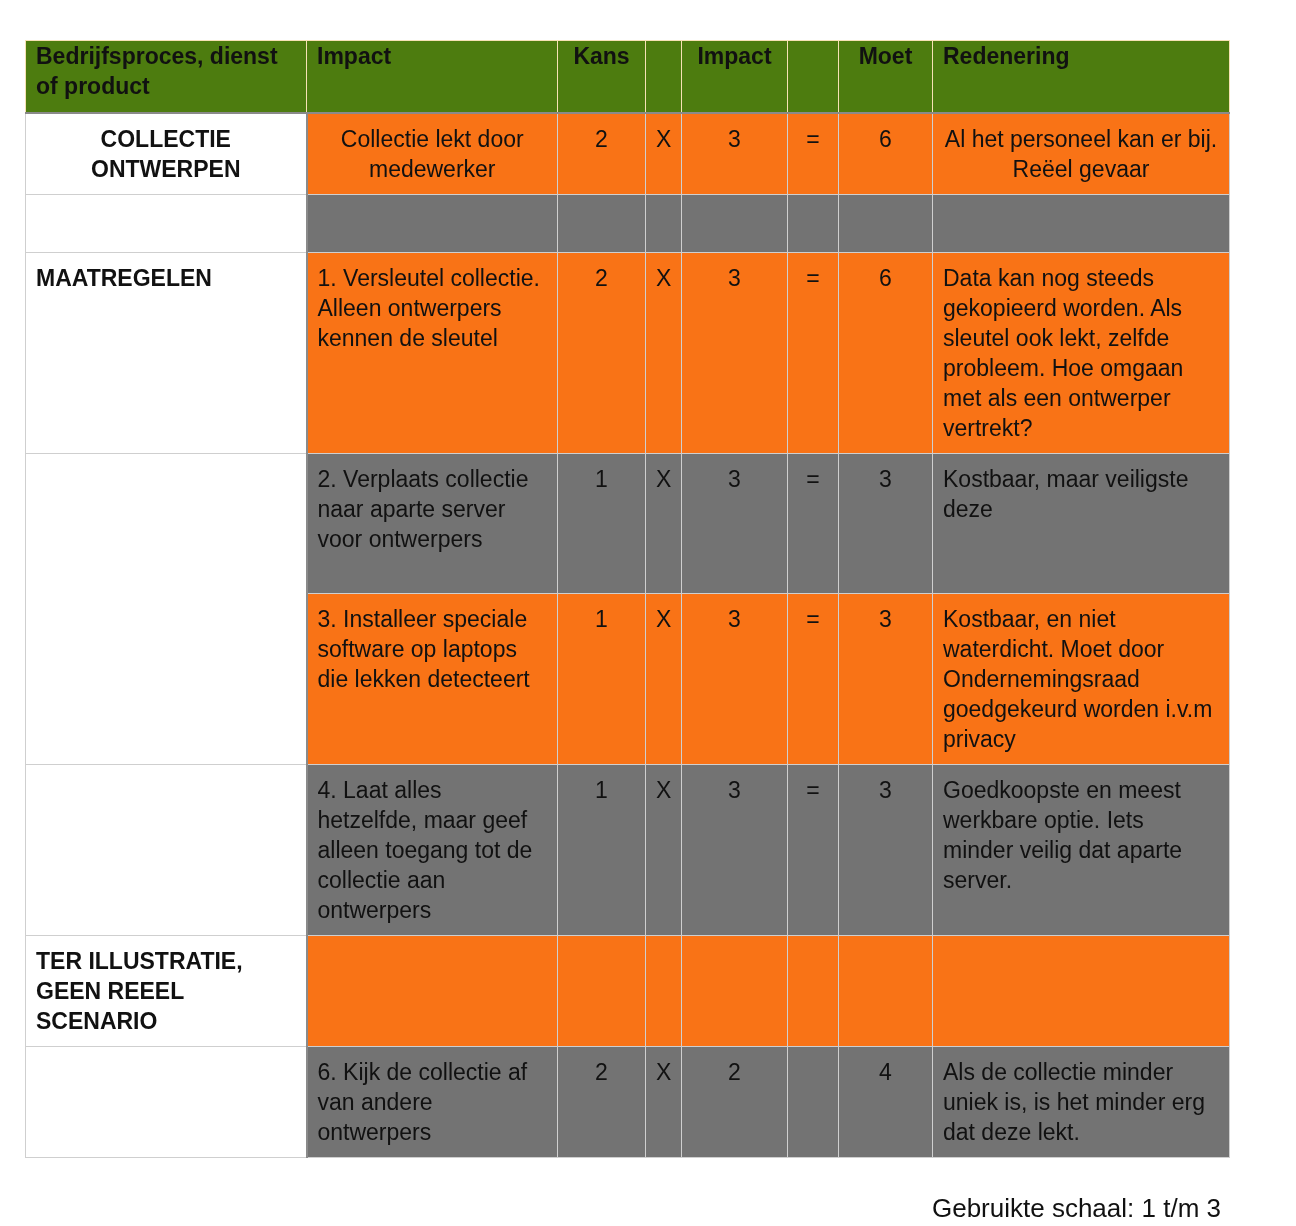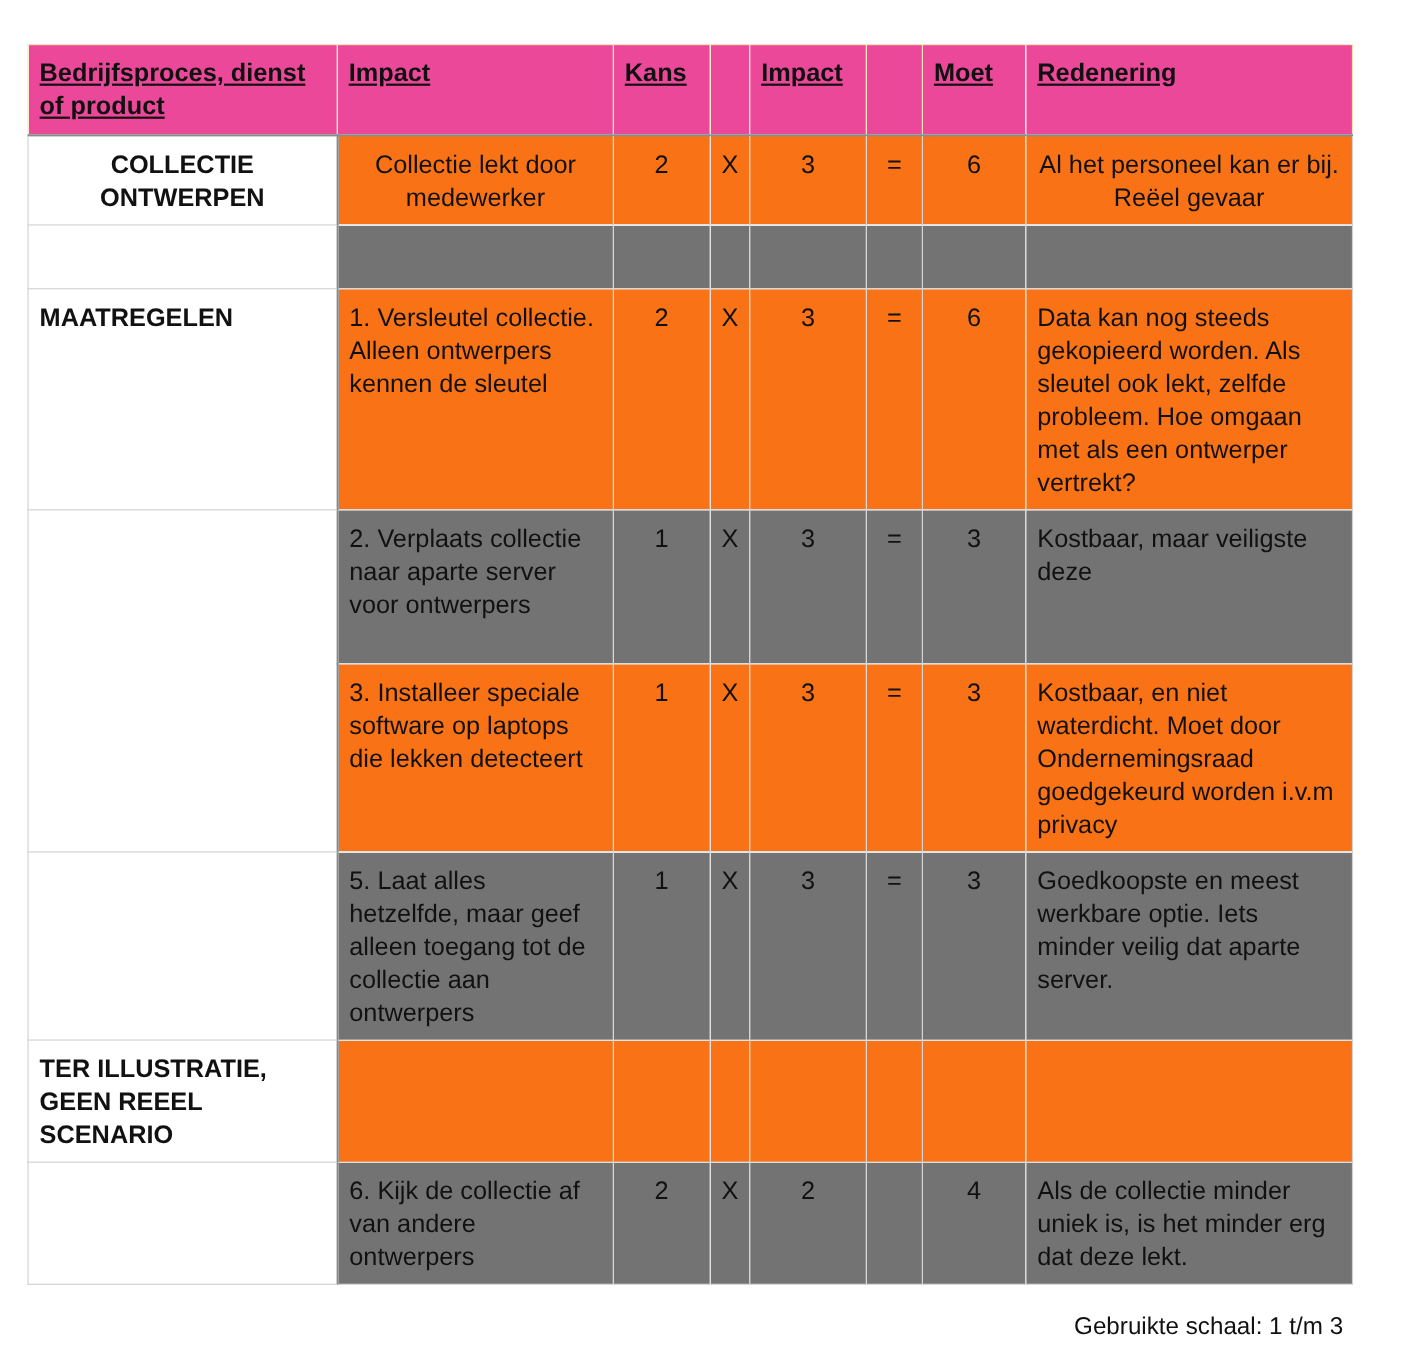--- a/index.html
+++ b/index.html
@@ -11,29 +11,29 @@
   table.risk col.c2 { width: 251px; }
   table.risk col.c3 { width: 88px; }
   table.risk col.c4 { width: 36px; }
   table.risk col.c5 { width: 106px; }
   table.risk col.c6 { width: 51px; }
   table.risk col.c7 { width: 94px; }
   table.risk col.c8 { width: 297px; }
   th, td { border: 1px solid #cfcfcf; vertical-align: top; font-size: 23px;
            line-height: 30px; padding: 10px 10px 10px 10px; text-align: left;
            overflow: hidden; word-wrap: break-word; }
-  thead th { background: #ec4899; border-color: #f7e2b5; font-weight: bold; height: 61px;
-             padding-top: 10px; text-decoration: underline; }
-  thead th.center { text-align: left; }
+  thead th { background: #4d7c0f; border-color: #f7e2b5; font-weight: bold; height: 61px;
+             padding-top: 0; }
+  thead th.center { text-align: center; }
   tbody td.col1 { border-right: 2px solid #8a8a8a; font-weight: bold; background: #ffffff; }
   td.num { text-align: center; }
   tr.shade td.s { background: #737373; }
   tr.white td.s { background: #f97316; }
   tbody tr:first-child td { border-top: 2px solid #8a8a8a; text-align: center; }
-  .footer { position: absolute; right: 75px; top: 1193px; font-size: 22px; color: #111; }
+  .footer { position: absolute; right: 75px; top: 1193px; font-size: 26px; color: #111; }
 </style>
 </head>
 <body>
 
 <table class="risk">
   <colgroup>
     <col class="c1">
       <col class="c2">
       <col class="c3">
       <col class="c4">
@@ -105,21 +105,21 @@
       <td class="s num">1</td>
       <td class="s num">X</td>
       <td class="s num">3</td>
       <td class="s num">=</td>
       <td class="s num">3</td>
       <td class="s">Kostbaar, en niet waterdicht. Moet door Ondernemingsraad goedgekeurd worden i.v.m privacy</td>
     </tr>
 
     <tr class="shade" style="height:170px">
       <td class="col1"></td>
-      <td class="s">5. Laat alles hetzelfde, maar geef alleen toegang tot de collectie aan ontwerpers</td>
+      <td class="s">4. Laat alles hetzelfde, maar geef alleen toegang tot de collectie aan ontwerpers</td>
       <td class="s num">1</td>
       <td class="s num">X</td>
       <td class="s num">3</td>
       <td class="s num">=</td>
       <td class="s num">3</td>
       <td class="s">Goedkoopste en meest werkbare optie. Iets minder veilig dat aparte server.</td>
     </tr>
 
     <tr class="white" style="height:111px">
       <td class="col1">TER ILLUSTRATIE, GEEN REEEL SCENARIO</td>

